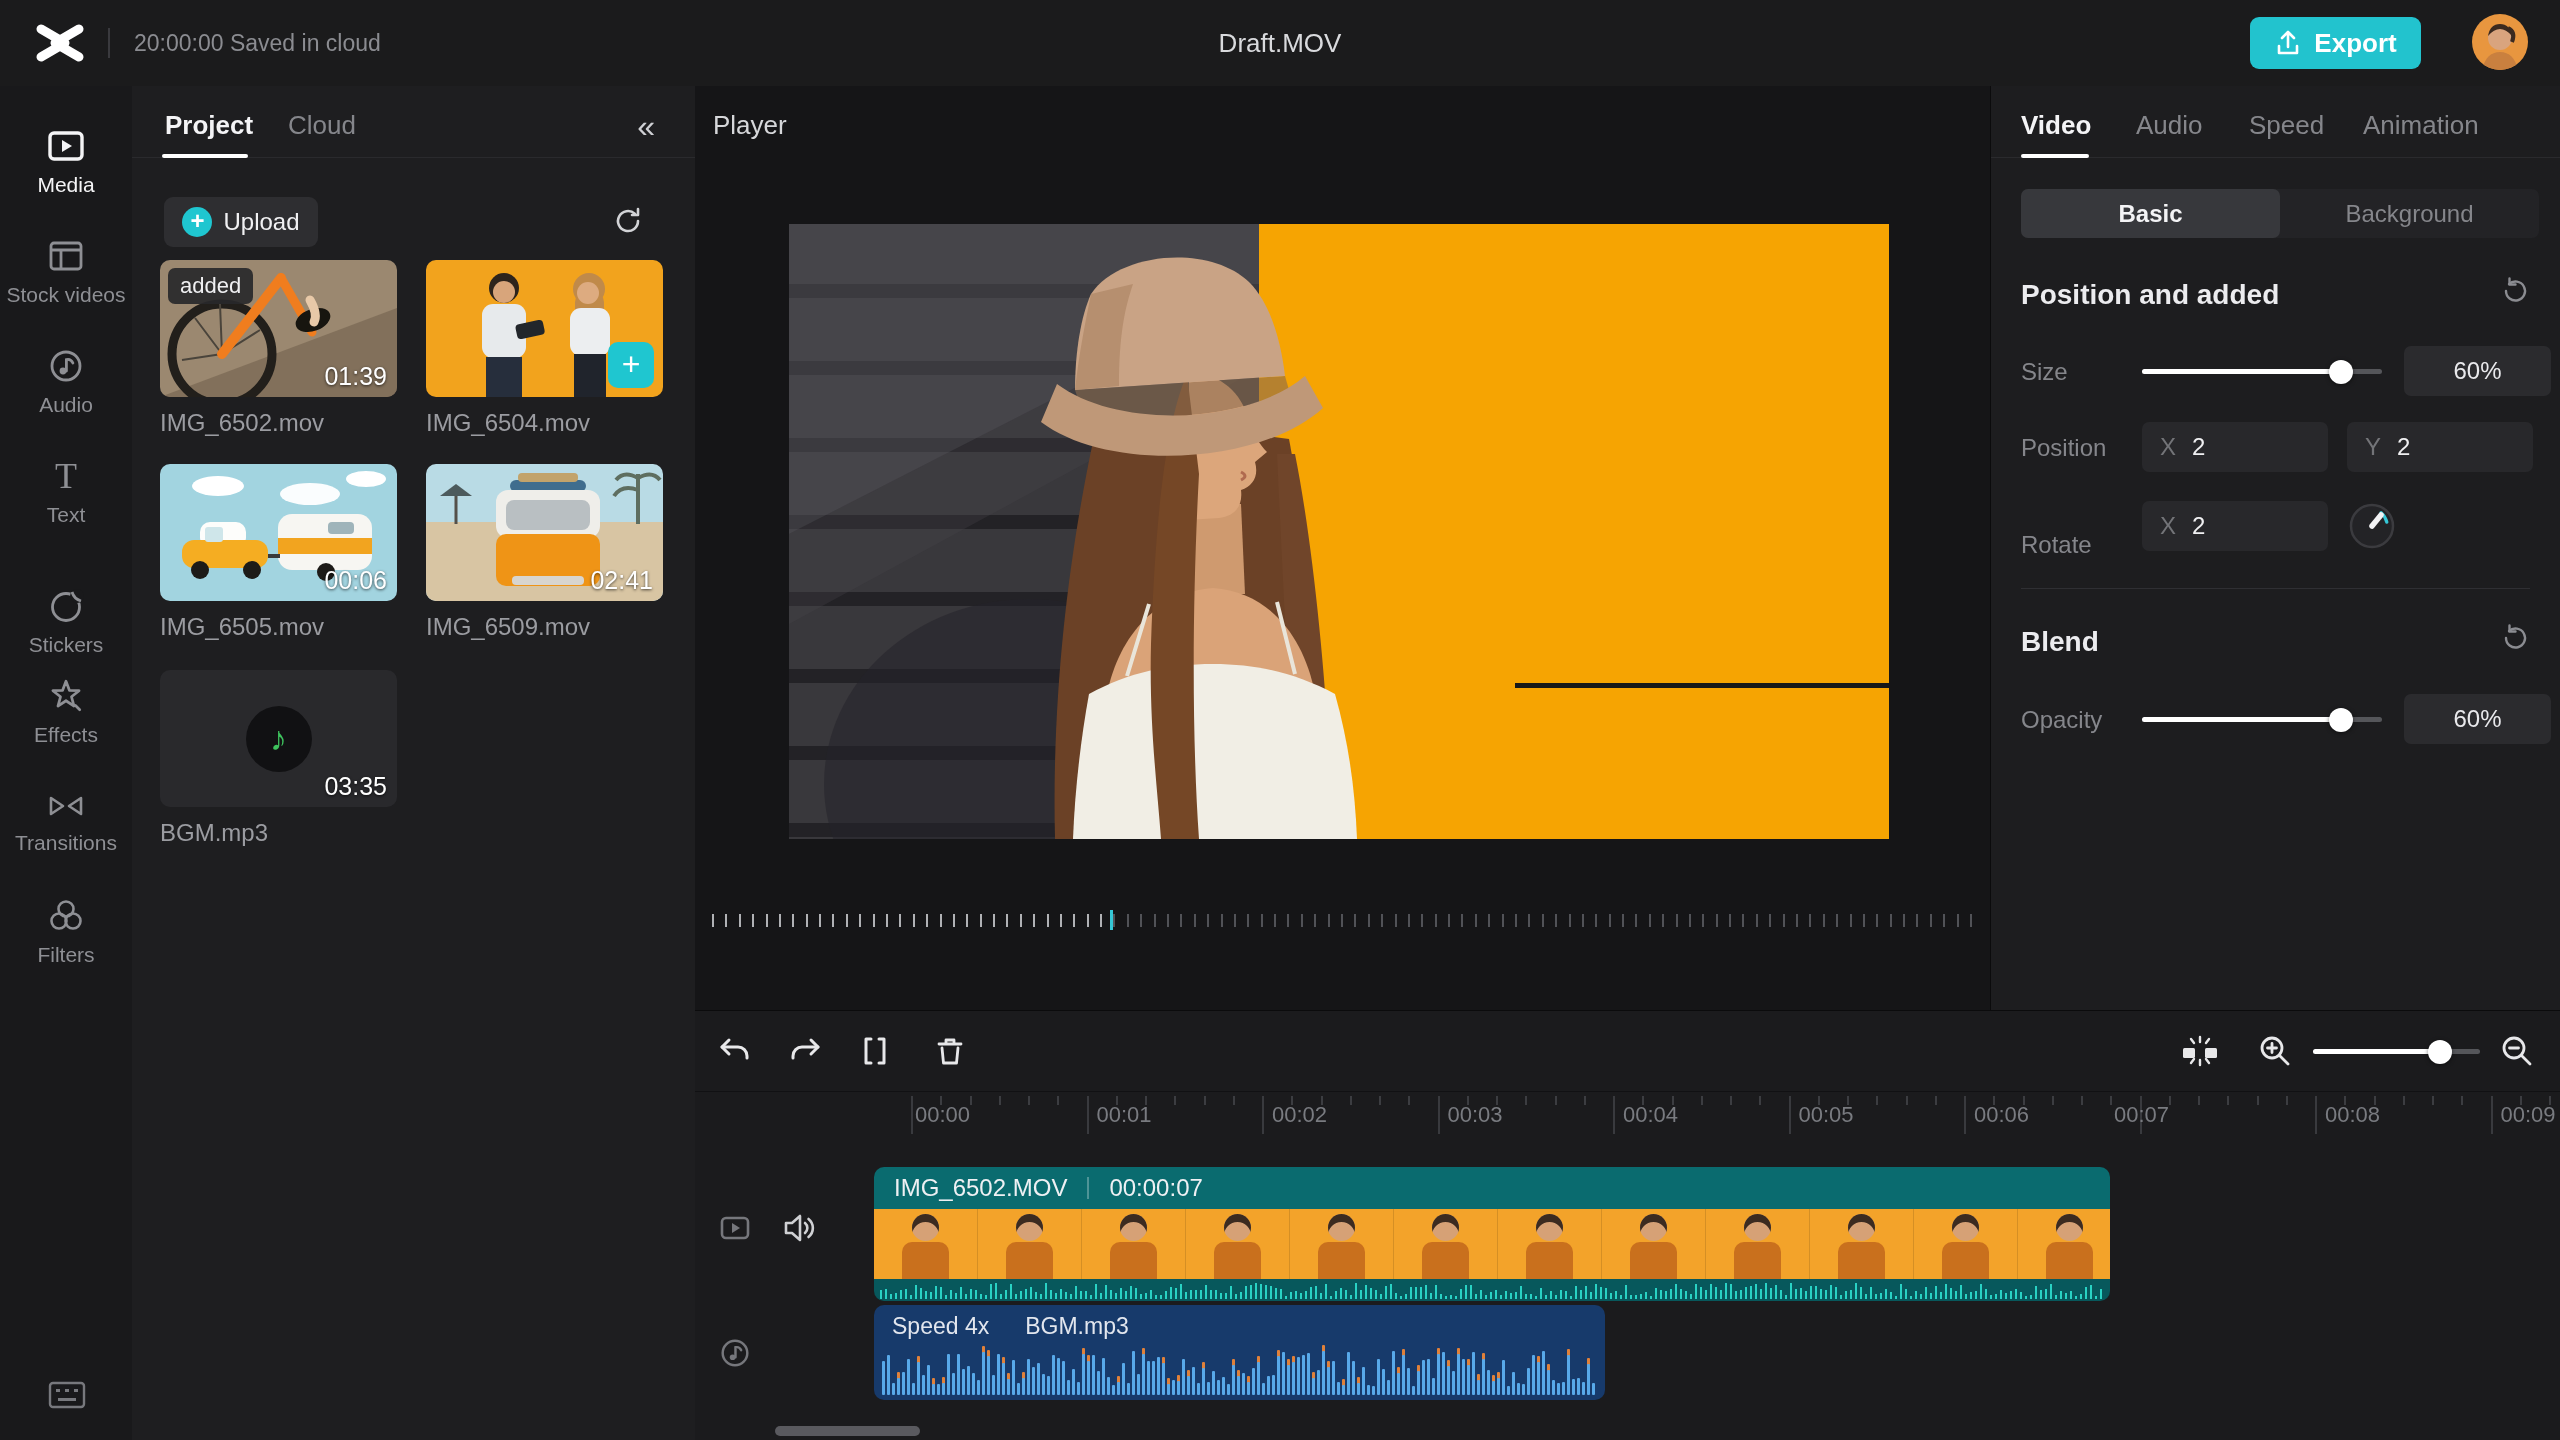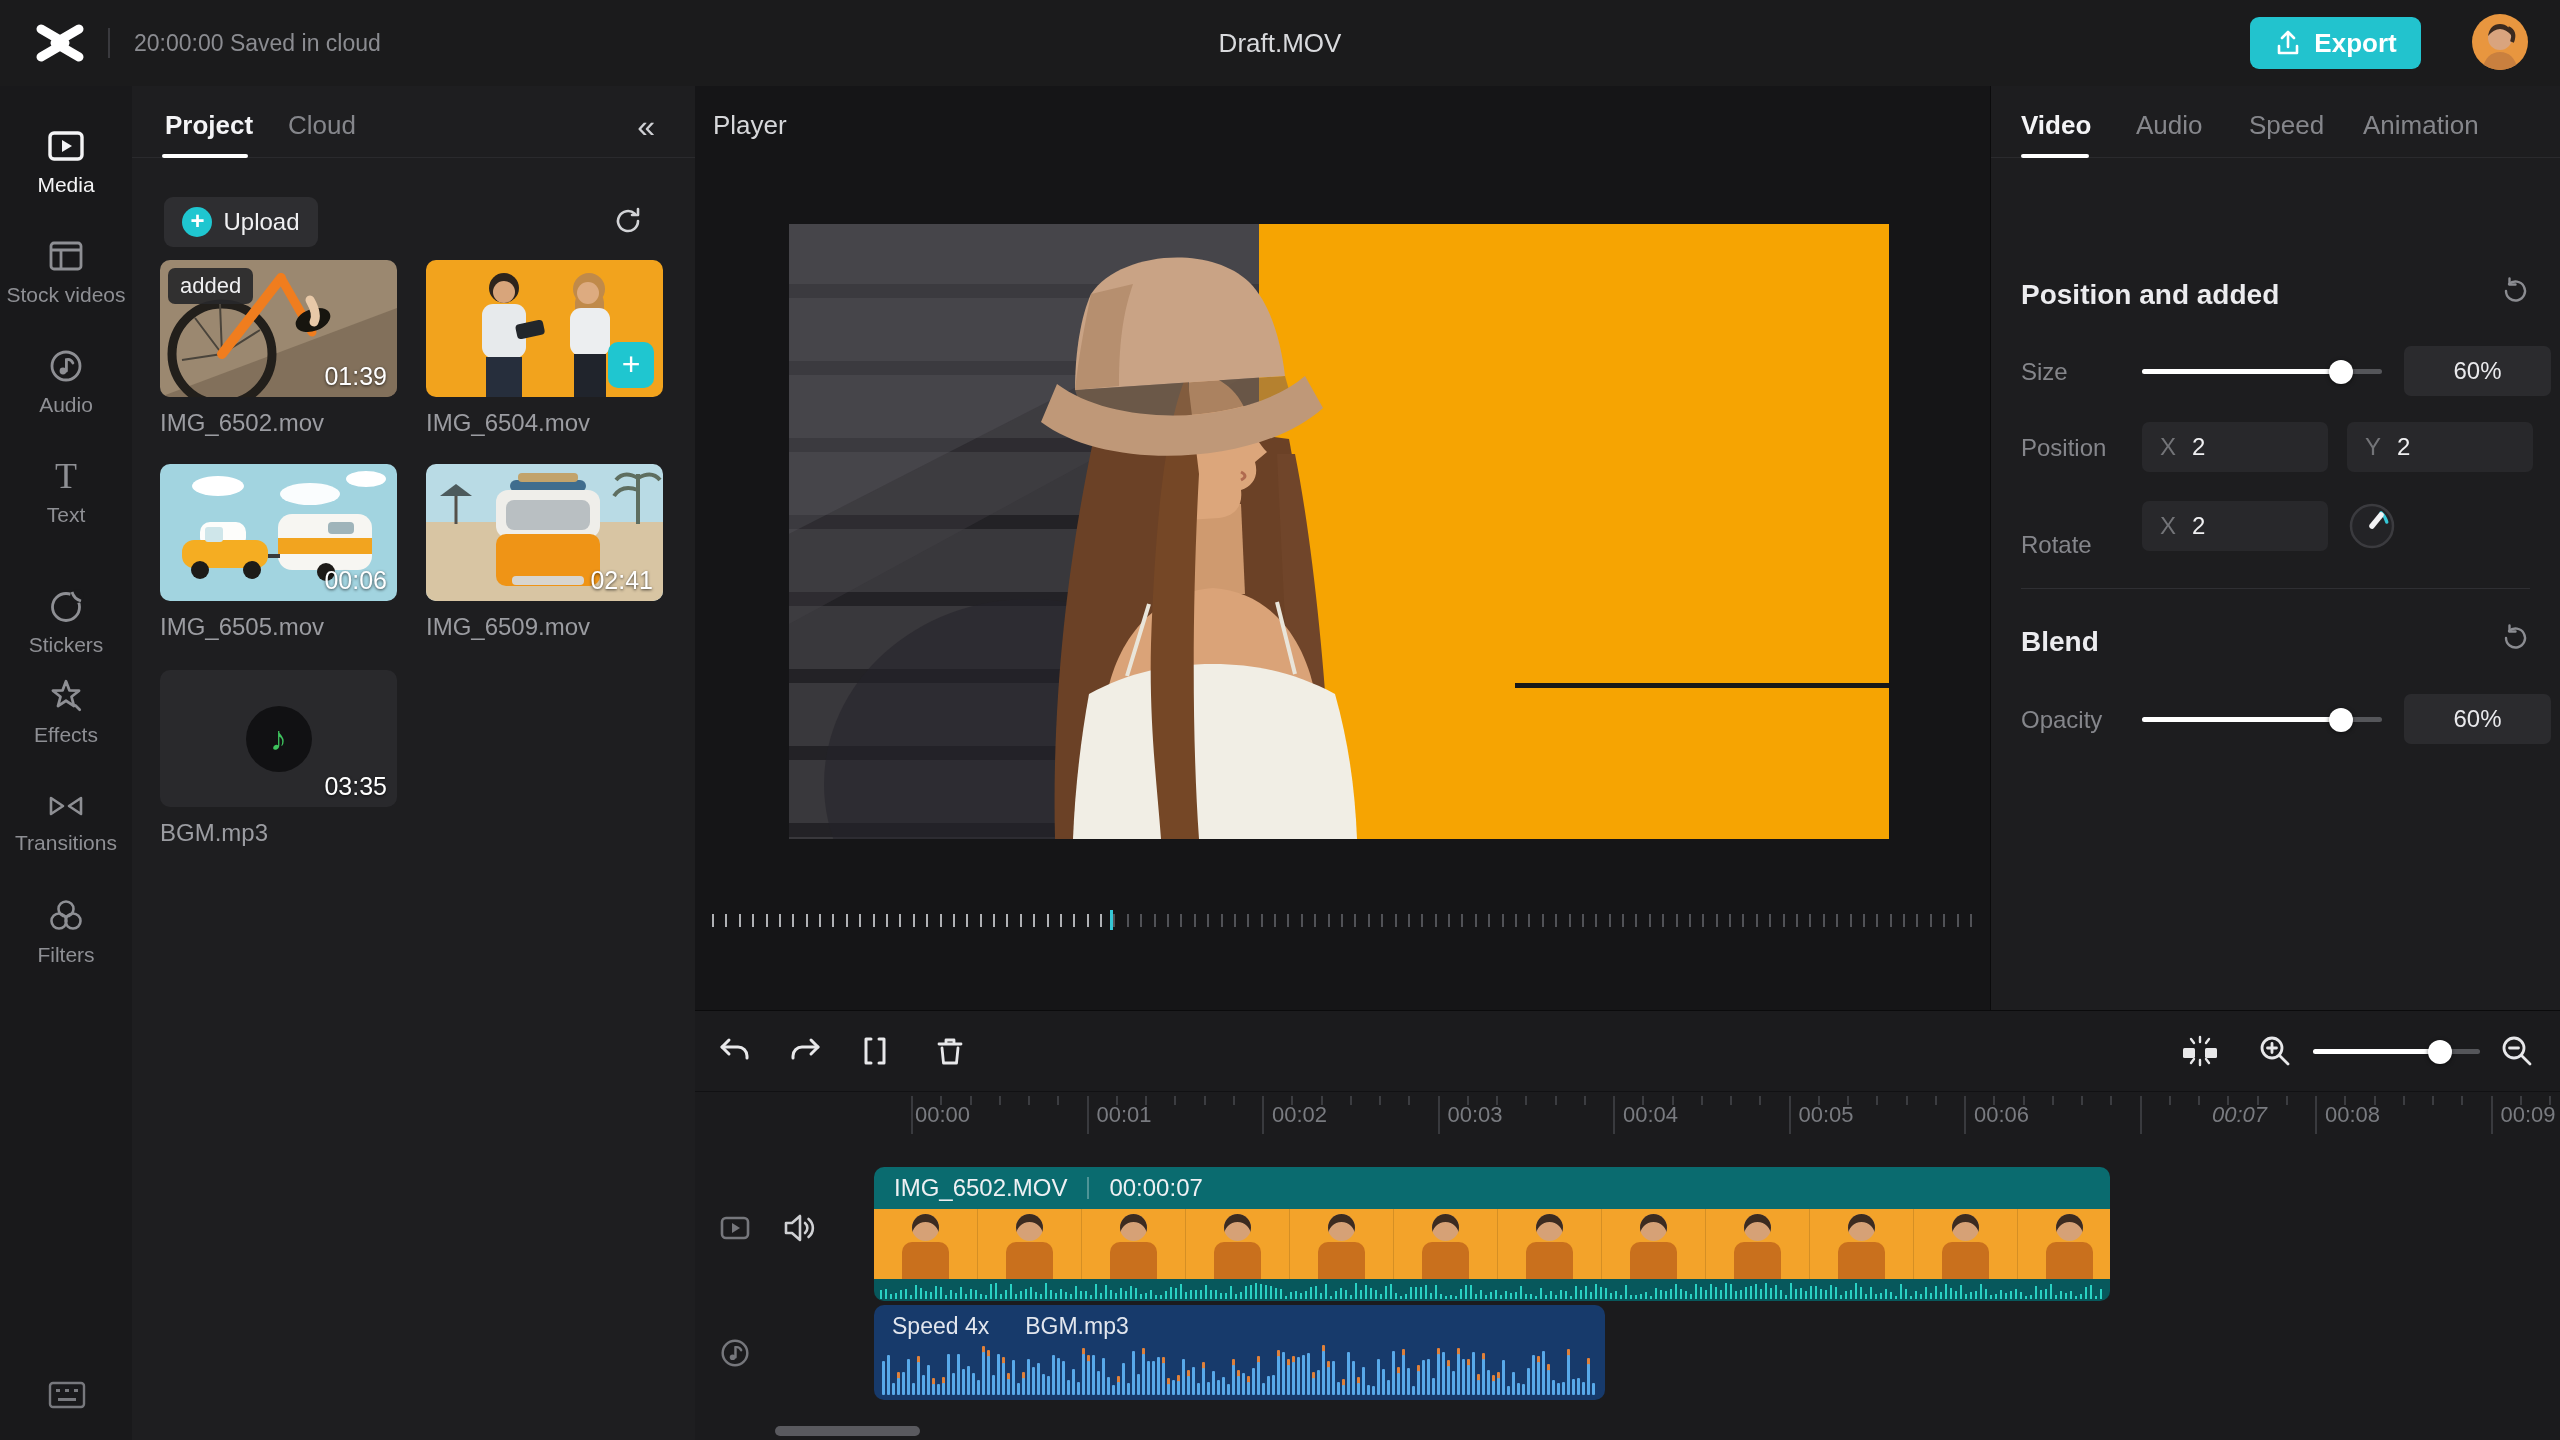--- a/index.html
+++ b/index.html
@@ -450,20 +450,24 @@
   </div>
 
   <div class="inspector">
     <div class="itab active" style="left:30px">Video</div>
     <div class="itab" style="left:145px">Audio</div>
     <div class="itab" style="left:258px">Speed</div>
     <div class="itab" style="left:372px">Animation</div>
     <div class="panel-tabs-line"></div>
     <div class="itab-underline"></div>
 
+    <div class="seg">
+      <div class="opt active">Basic</div>
+      <div class="opt">Background</div>
+    </div>
 
     <div class="isec-title" style="top:193px">Position and added</div>
     <svg class="reset" style="top:190px" width="30" height="30" viewBox="0 0 30 30">
       <path d="M6 15 a9.5 9.5 0 1 0 3 -6.9" fill="none" stroke="currentColor" stroke-width="2.4" stroke-linecap="round"></path>
       <path d="M9.5 2.5 v6 h6" fill="none" stroke="currentColor" stroke-width="2.4" stroke-linecap="round" stroke-linejoin="round"></path>
     </svg>
 
     <div class="irow-lbl" style="top:272px">Size</div>
     <div class="hslider" style="left:151px;top:283px;width:240px">
       <div class="fill" style="width: 83%;"></div>
@@ -625,21 +629,21 @@
         <span class="rt-lab" style="left: 577px;">00:02</span>
         <i class="rt-maj" style="left: 742.5px;"></i>
         <span class="rt-lab" style="left: 752.5px;">00:03</span>
         <i class="rt-maj" style="left: 918px;"></i>
         <span class="rt-lab" style="left: 928px;">00:04</span>
         <i class="rt-maj" style="left: 1093.5px;"></i>
         <span class="rt-lab" style="left: 1103.5px;">00:05</span>
         <i class="rt-maj" style="left: 1269px;"></i>
         <span class="rt-lab" style="left: 1279px;">00:06</span>
         <i class="rt-maj" style="left: 1444.5px;"></i>
-        <span class="rt-lab" style="left: 1517px; font-style: italic;">00:07</span>
+        <span class="rt-lab" style="left: 1419px;">00:07</span>
         <i class="rt-maj" style="left: 1620px;"></i>
         <span class="rt-lab" style="left: 1630px;">00:08</span>
         <i class="rt-maj" style="left: 1795.5px;"></i>
         <span class="rt-lab" style="left: 1805.5px;">00:09</span>
       </div>
 
     <svg class="gutter-icon" style="left:22px;top:199px" width="36" height="36" viewBox="0 0 36 36">
       <rect x="5" y="8" width="26" height="20" rx="4" fill="none" stroke="currentColor" stroke-width="2.6"></rect>
       <path d="M15 13 L23 18 L15 23 Z" fill="currentColor"></path>
     </svg>

